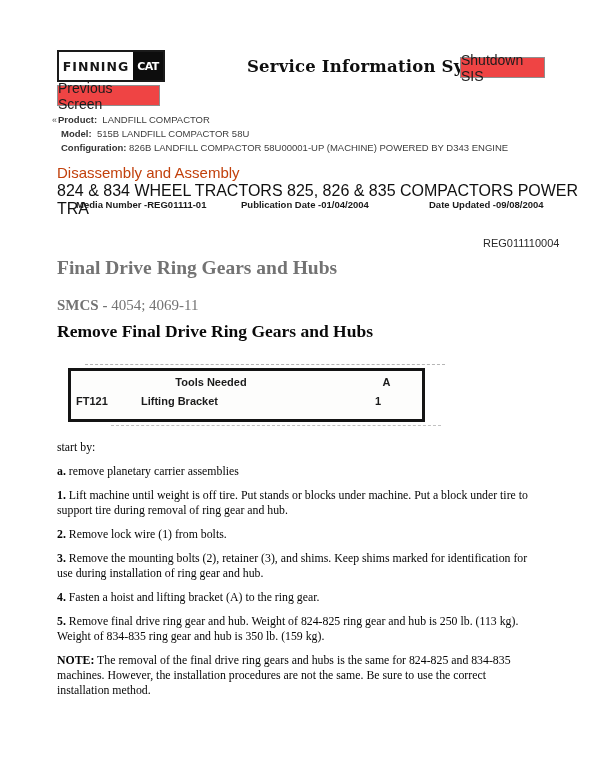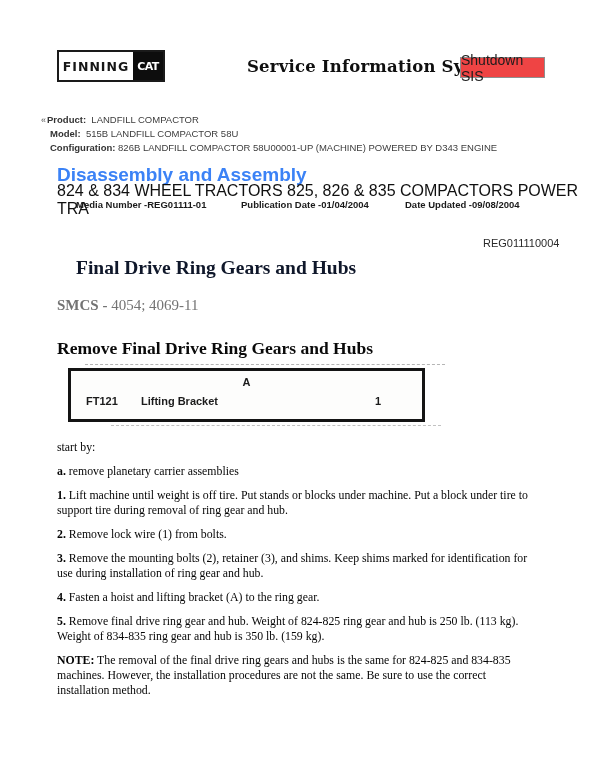--- a/index.html
+++ b/index.html
@@ -43,55 +43,55 @@
   .btn {
     position: absolute;
     border: 1px solid #8f8f8f; background: #ef4444;
     display: flex; align-items: center; justify-content: center;
     font-size: 14px; color: #1c1c1c; cursor: pointer;
   }
   .shutdown-btn { left: 460px; top: 57px; width: 85px; height: 21px; }
   .prev-btn { left: 57px; top: 85px; width: 103px; height: 21px; }
 
   
-  .meta { position: absolute; left: 41px; top: 113px; font-size: 9.5px; color: #3c3c3c; }
+  .meta { position: absolute; left: 52px; top: 113px; font-size: 9.5px; color: #3c3c3c; }
   .meta .row { height: 14px; line-height: 14px; white-space: nowrap; }
   .meta .row.indent { padding-left: 9px; }
   .meta b { color: #333; }
   .marker { color: #555; font-size: 9px; margin-right: 1px; }
 
   
   .doc-section {
     position: absolute; left: 57px; top: 164px;
-    font-weight: bold; font-size: 19px; color: #3b82f6;
+    font-weight: normal; font-size: 15px; color: #c2410c;
   }
   .doc-title {
     position: absolute; left: 57px; top: 182px;
     font-weight: normal; font-size: 16px; color: #101010;
   }
   .media-row { position: absolute; left: 57px; top: 199px; width: 500px; height: 13px;
     font-weight: bold; font-size: 9.5px; color: #1a1a1a; }
   .media-row .m1 { position: absolute; left: 19px; }
   .media-row .m2 { position: absolute; left: 184px; }
-  .media-row .m3 { position: absolute; left: 348px; }
+  .media-row .m3 { position: absolute; left: 372px; }
 
   .reg-number { position: absolute; left: 483px; top: 237px; font-size: 11px; color: #2a2a2a; }
 
   
   .topic-title {
     position: absolute; left: 57px; top: 257px;
     font-family: "Liberation Serif", serif;
     font-weight: bold; font-size: 19.5px;
   }
   .smcs { position: absolute; left: 57px; top: 297px;
     font-family: "Liberation Serif", serif; font-size: 15px; color: #737373; }
   .proc-title {
     position: absolute; left: 57px; top: 321px;
     font-family: "Liberation Serif", serif;
-    font-weight: bold; font-size: 17.5px; color: #0a0a0a; margin-top: 17px;
+    font-weight: bold; font-size: 17.5px; color: #0a0a0a;
   }
 
   
   .tools-table {
     position: absolute; left: 68px; top: 368px;
     width: 357px; height: 54px;
     border: 3px solid #141414;
     background: #fdfdfc;
     font-weight: bold; font-size: 11px; color: #1b1b1b;
   }
@@ -101,21 +101,21 @@
   }
   .tools-table::after {
     content: ""; position: absolute; left: 40px; bottom: -7px; width: 330px;
     border-top: 1px dashed #c2c2c2;
   }
   .tt-row { display: flex; align-items: center; }
   .tt-row.head { margin-top: 5px; }
   .tt-row.item { margin-top: 7px; }
   .tt-head-label { width: 280px; text-align: center; }
   .tt-col-a { flex: 1; text-align: center; }
-  .tt-code { width: 56px; padding-left: 15px; }
+  .tt-code { width: 56px; padding-left: 5px; }
   .tt-name { width: 207px; padding-left: 14px; }
   .tt-qty { flex: 1; text-align: center; }
 
   
   .body-text {
     position: absolute; left: 57px; top: 440px; width: 548px;
     font-family: "Liberation Serif", serif;
     font-size: 11.8px; line-height: 15px; color: #050505;
   }
   .body-text p { margin: 0 0 9px 0; }
@@ -126,42 +126,44 @@
 <body>
 
 <div class="page">
 
   <div class="logo-box">
     <span class="finning-text">FINNING</span>
     <span class="cat-box">CAT</span>
   </div>
   <div class="sis-title">Service Information System</div>
   <div class="btn shutdown-btn">Shutdown SIS</div>
+  <div class="btn prev-btn">Previous Screen</div>
 
   <div class="meta">
     <div class="row"><span class="marker">«</span><b>Product:</b>&nbsp;&nbsp;<span>LANDFILL COMPACTOR</span></div>
     <div class="row indent"><b>Model:</b>&nbsp;&nbsp;<span>515B LANDFILL COMPACTOR 58U</span></div>
     <div class="row indent"><b>Configuration:</b>&nbsp;<span>826B LANDFILL COMPACTOR 58U00001-UP (MACHINE) POWERED BY D343 ENGINE</span></div>
   </div>
 
   <div class="doc-section">Disassembly and Assembly</div>
   <div class="doc-title">824 &amp; 834 WHEEL TRACTORS 825, 826 &amp; 835 COMPACTORS POWER TRA</div>
   <div class="media-row">
     <span class="m1">Media Number -REG01111-01</span>
     <span class="m2">Publication Date -01/04/2004</span>
     <span class="m3">Date Updated -09/08/2004</span>
   </div>
   <div class="reg-number">REG011110004</div>
 
-  <div class="topic-title" id="topicTitle" style="color: #0f172a; margin-left: 19px;">Final Drive Ring Gears and Hubs</div>
+  <div class="topic-title" id="topicTitle" style="color: #737373;">Final Drive Ring Gears and Hubs</div>
   <div class="smcs"><b>SMCS -</b><span> 4054; 4069-11</span></div>
   <div class="proc-title">Remove Final Drive Ring Gears and Hubs</div>
 
   <div class="tools-table">
     <div class="tt-row head">
+      <span class="tt-head-label">Tools Needed</span>
       <span class="tt-col-a">A</span>
     </div>
     <div class="tt-row item">
       <span class="tt-code">FT121</span>
       <span class="tt-name">Lifting Bracket</span>
       <span class="tt-qty">1</span>
     </div>
   </div>
 
   <div class="body-text">

